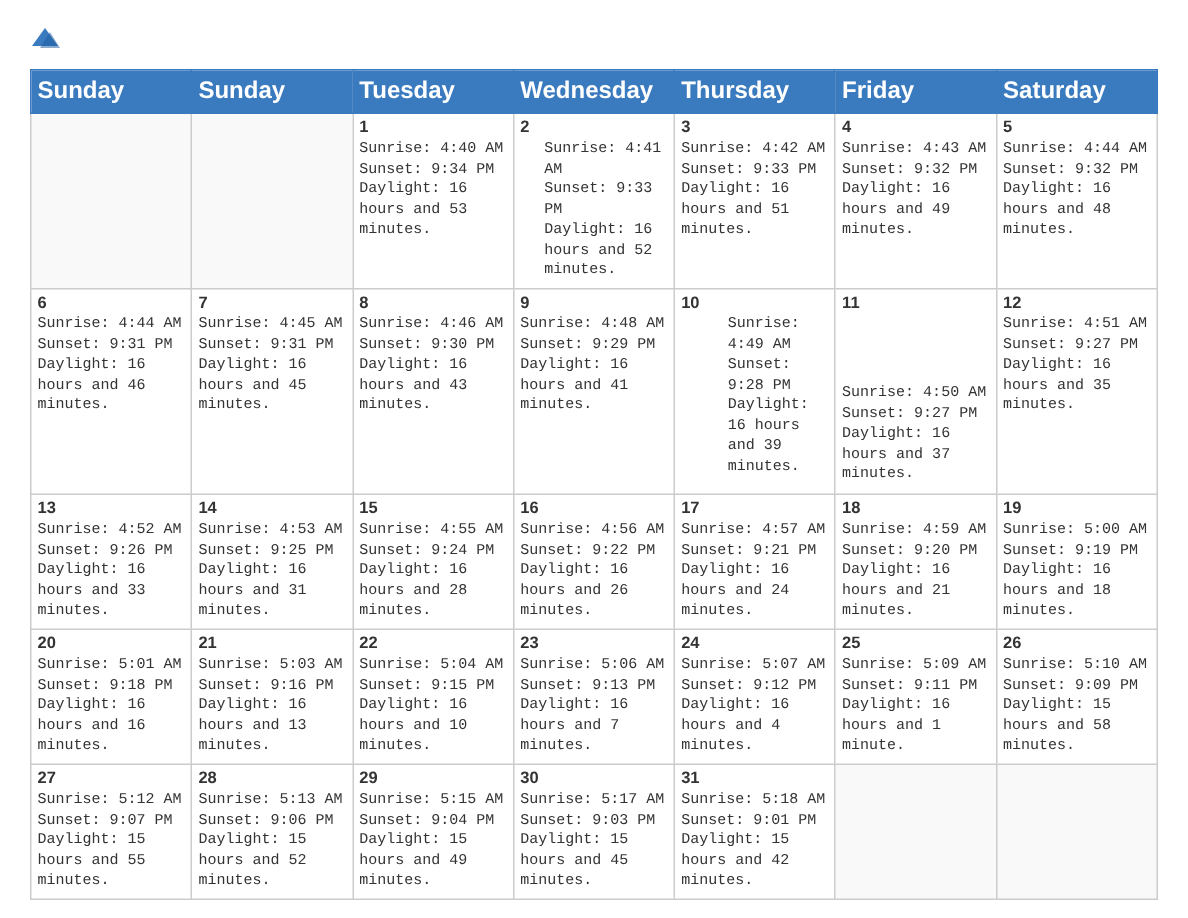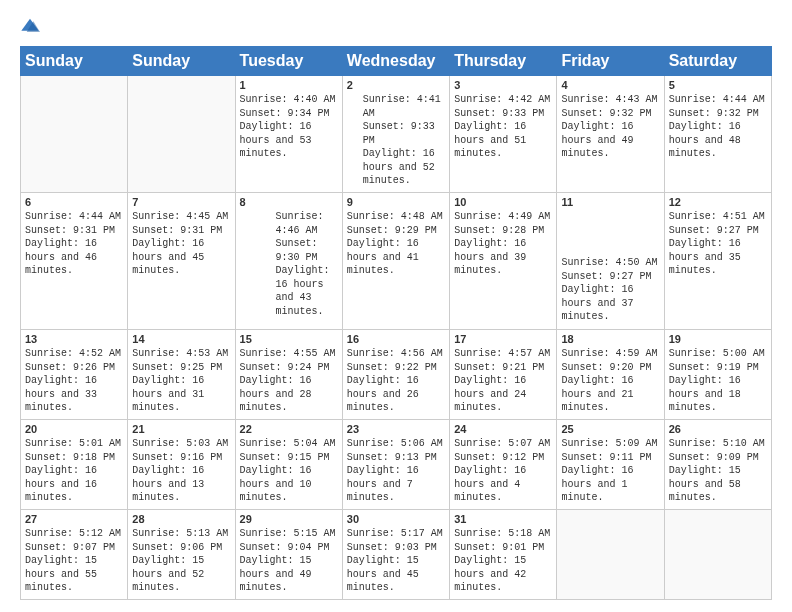--- a/index.html
+++ b/index.html
@@ -172,33 +172,33 @@
 Daylight: 16 hours and 46 minutes.</div>
           </td>
           <td>
             <span class="day-number">7</span>
             <div class="cell-text" style="white-space: pre-line;">Sunrise: 4:45 AM
 Sunset: 9:31 PM
 Daylight: 16 hours and 45 minutes.</div>
           </td>
           <td>
             <span class="day-number">8</span>
-            <div class="cell-text" style="white-space: pre-line; margin-left: 36px;">Sunrise: 4:46 AM
+            <div class="cell-text" style="white-space: pre-line;">Sunrise: 4:46 AM
 Sunset: 9:30 PM
 Daylight: 16 hours and 43 minutes.</div>
           </td>
           <td>
             <span class="day-number">9</span>
             <div class="cell-text" style="white-space: pre-line;">Sunrise: 4:48 AM
 Sunset: 9:29 PM
 Daylight: 16 hours and 41 minutes.</div>
           </td>
           <td>
             <span class="day-number">10</span>
-            <div class="cell-text" style="white-space: pre-line;">Sunrise: 4:49 AM
+            <div class="cell-text" style="white-space: pre-line; margin-left: 31px;">Sunrise: 4:49 AM
 Sunset: 9:28 PM
 Daylight: 16 hours and 39 minutes.</div>
           </td>
           <td>
             <span class="day-number">11</span>
             <div class="cell-text" style="white-space: pre-line; margin-top: 48px;">Sunrise: 4:50 AM
 Sunset: 9:27 PM
 Daylight: 16 hours and 37 minutes.</div>
           </td>
           <td>

